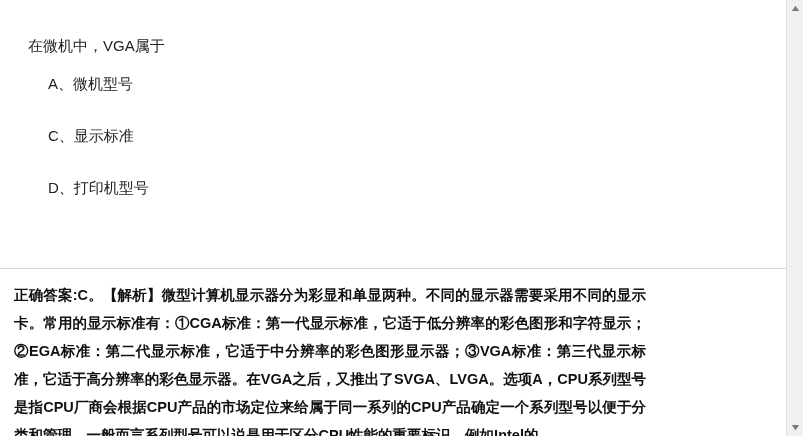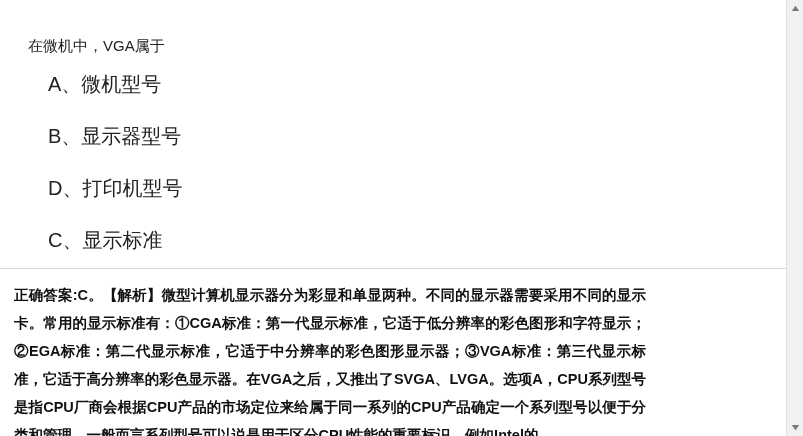--- a/index.html
+++ b/index.html
@@ -39,21 +39,21 @@
     color: #222;
     margin: 0 0 16px 0;
     padding-left: 10px;
   }
   .options {
     margin: 0;
     padding: 0 0 0 30px;
     list-style: none;
   }
   .option {
-    font-size: 20px;
+    font-size: 15px;
     line-height: 22px;
     color: #222;
     margin: 0 0 30px 0;
   }
   .divider {
     position: absolute;
     left: 0;
     top: 268px;
     width: 786px;
     height: 1px;
@@ -111,23 +111,22 @@
 <body>
 
 <div class="page">
 
   <div class="content">
 
     <div class="question">
       <p class="stem">在微机中，VGA属于</p>
       <ul class="options">
         <li class="option">A、微机型号</li>
-        <li class="option">B、显示器型号</li>
+        <li class="option">C、显示标准</li>
         <li class="option">D、打印机型号</li>
-        <li class="option">C、显示标准</li>
       </ul>
     </div>
 
     <div class="divider"></div>
 
     <div class="analysis">正确答案:C。【解析】微型计算机显示器分为彩显和单显两种。不同的显示器需要采用不同的显示卡。常用的显示标准有：①CGA标准：第一代显示标准，它适于低分辨率的彩色图形和字符显示；②EGA标准：第二代显示标准，它适于中分辨率的彩色图形显示器；③VGA标准：第三代显示标准，它适于高分辨率的彩色显示器。在VGA之后，又推出了SVGA、LVGA。选项A，CPU系列型号是指CPU厂商会根据CPU产品的市场定位来给属于同一系列的CPU产品确定一个系列型号以便于分类和管理，一般而言系列型号可以说是用于区分CPU性能的重要标识。例如Intel的</div>
 
   </div>
 
   <div class="scrollbar">

